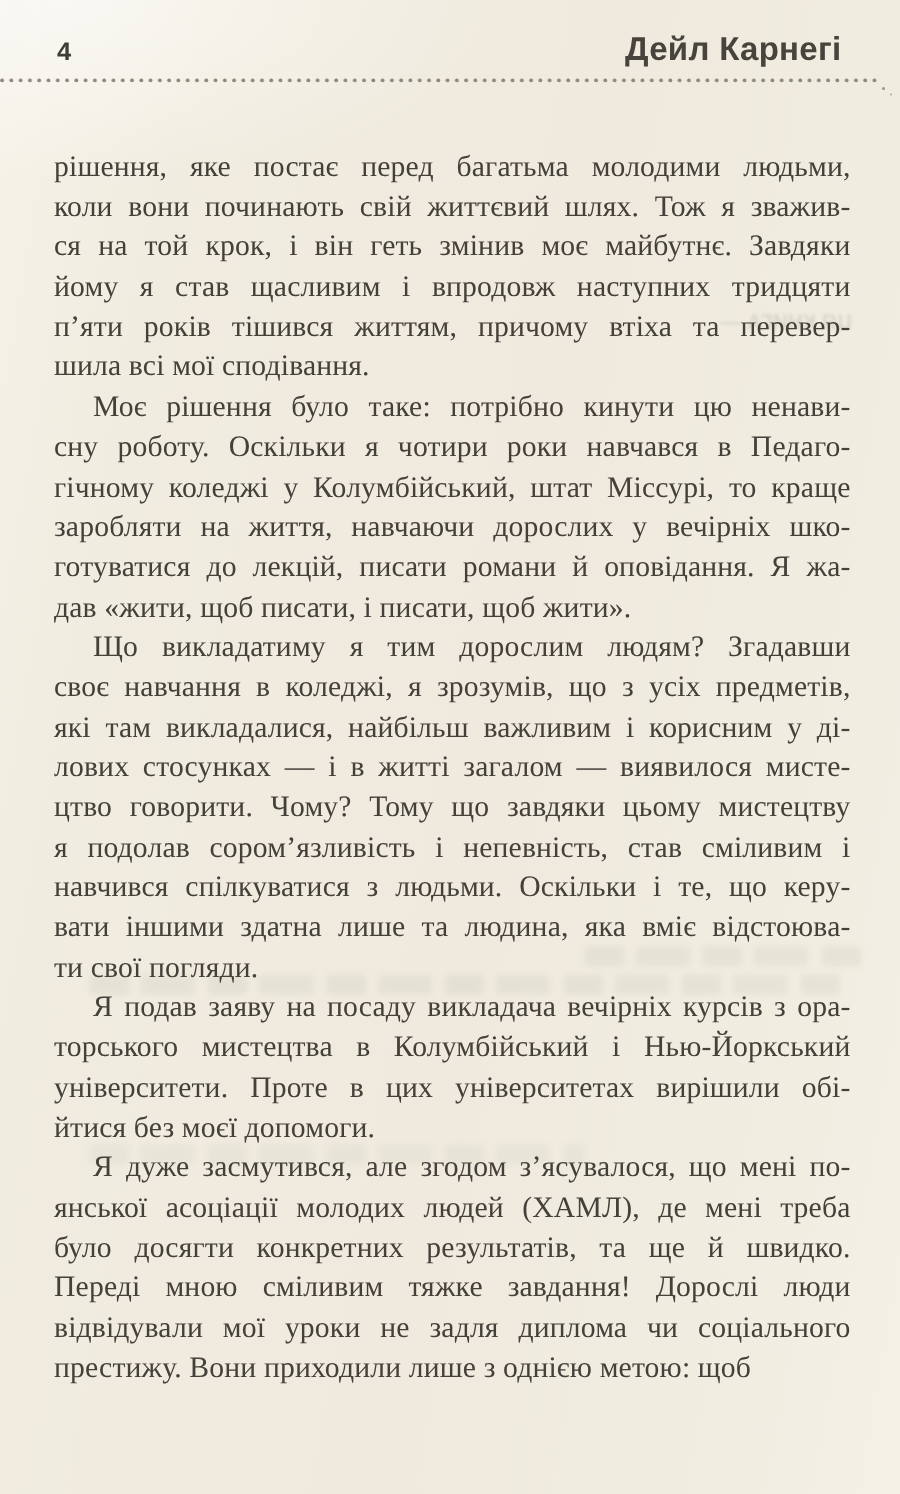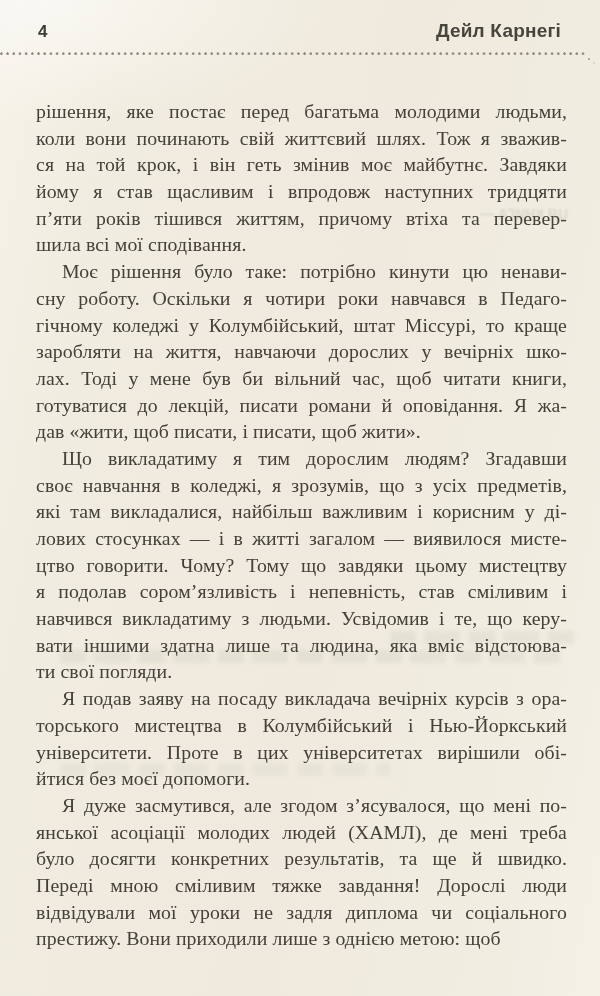--- a/index.html
+++ b/index.html
@@ -23,21 +23,21 @@
     font-family: "Liberation Sans", sans-serif;
     color: #45433b;
   }
   .page-number {
     font-size: 17px;
     font-weight: bold;
     letter-spacing: 0.5px;
     color: #3f3d36;
   }
   .running-head {
-    font-size: 19px;
+    font-size: 22px;
     font-weight: bold;
     letter-spacing: 0.2px;
     color: #46443c;
   }
   
   .dotted-rule {
     position: absolute;
     top: 52px; left: 0; width: 586px; height: 4px;
     background-image: radial-gradient(circle at 1.4px 1.6px, #8d897e 1.05px, rgba(141,137,126,0) 1.5px);
     background-size: 6.2px 4px;
@@ -121,32 +121,31 @@
         <div class="line">ся на той крок, і він геть змінив моє майбутнє. Завдяки</div>
         <div class="line">йому я став щасливим і впродовж наступних тридцяти</div>
         <div class="line">п’яти років тішився життям, причому втіха та перевер-</div>
         <div class="line last">шила всі мої сподівання.</div>
       </div>
       <div class="paragraph">
         <div class="line first">Моє рішення було таке: потрібно кинути цю ненави-</div>
         <div class="line">сну роботу. Оскільки я чотири роки навчався в Педаго-</div>
         <div class="line">гічному коледжі у Колумбійський, штат Міссурі, то краще</div>
         <div class="line">заробляти на життя, навчаючи дорослих у вечірніх шко-</div>
-        <div class="line">лах. Тоді у мене був би вільний час, щоб читати книги,</div>
         <div class="line">готуватися до лекцій, писати романи й оповідання. Я жа-</div>
         <div class="line last">дав «жити, щоб писати, і писати, щоб жити».</div>
       </div>
       <div class="paragraph">
         <div class="line first">Що викладатиму я тим дорослим людям? Згадавши</div>
         <div class="line">своє навчання в коледжі, я зрозумів, що з усіх предметів,</div>
         <div class="line">які там викладалися, найбільш важливим і корисним у ді-</div>
         <div class="line">лових стосунках — і в житті загалом — виявилося мисте-</div>
         <div class="line">цтво говорити. Чому? Тому що завдяки цьому мистецтву</div>
         <div class="line">я подолав сором’язливість і непевність, став сміливим і</div>
-        <div class="line">навчився викладатиму з людьми. Усвідомив і те, що керу-</div>
+        <div class="line">навчився спілкуватися з людьми. Оскільки і те, що керу-</div>
         <div class="line">вати іншими здатна лише та людина, яка вміє відстоюва-</div>
         <div class="line last">ти свої погляди.</div>
       </div>
       <div class="paragraph">
         <div class="line first">Я подав заяву на посаду викладача вечірніх курсів з ора-</div>
         <div class="line">торського мистецтва в Колумбійський і Нью-Йоркський</div>
         <div class="line">університети. Проте в цих університетах вирішили обі-</div>
         <div class="line last">йтися без моєї допомоги.</div>
       </div>
       <div class="paragraph">

